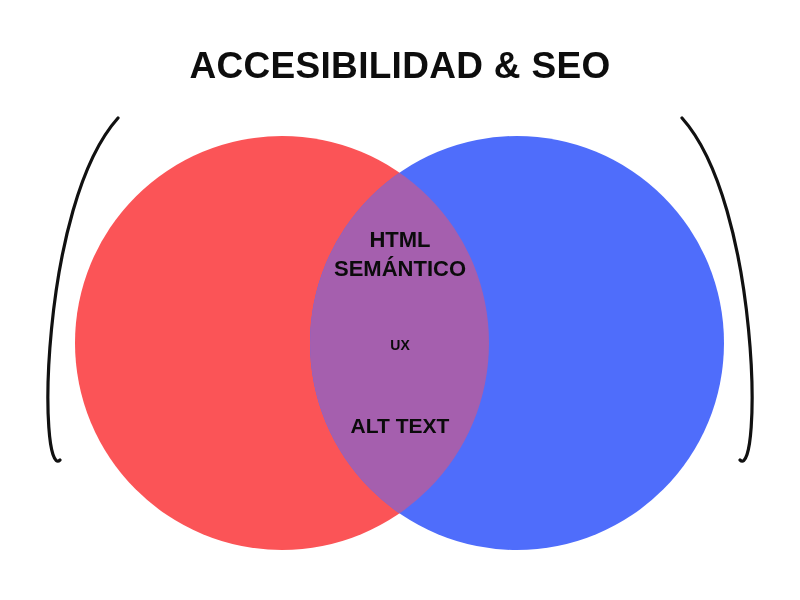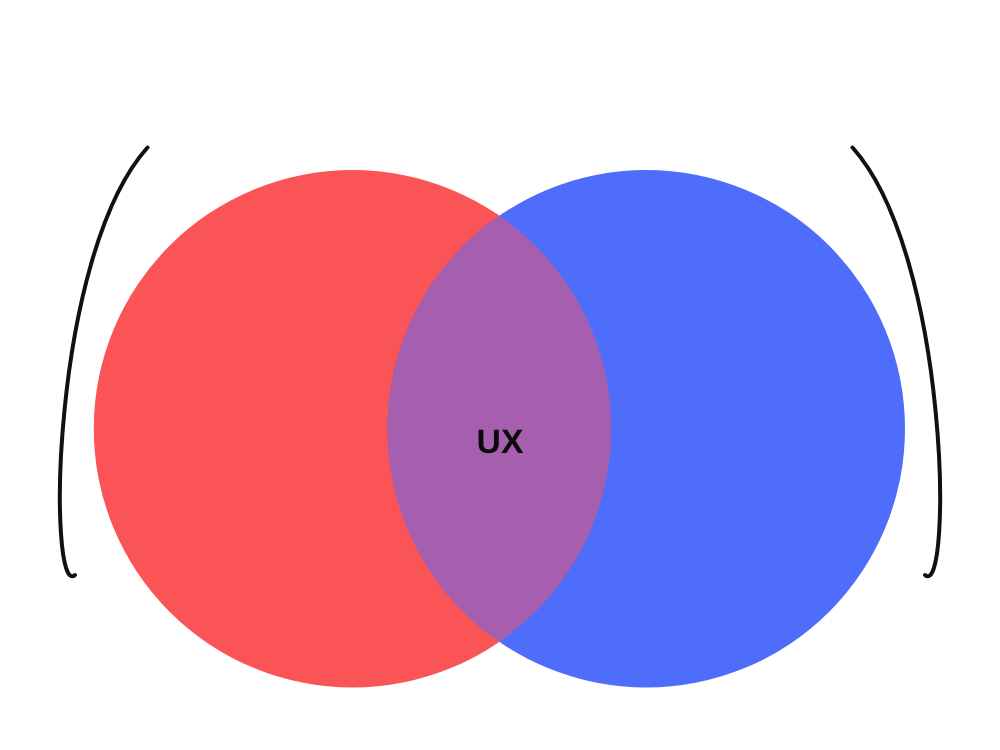--- a/index.html
+++ b/index.html
@@ -62,34 +62,35 @@
   .label-center-1 {
     left: 310px;
     top: 225px;
     width: 180px;
     font-size: 22px;
   }
   .label-center-2 {
     left: 310px;
     top: 336px;
     width: 180px;
-    font-size: 27px;
+    font-size: 14px;
   }
   .label-center-3 {
     left: 305px;
     top: 412px;
     width: 190px;
     font-size: 21px;
   }
 </style>
 </head>
 <body>
 
 <div class="canvas">
 
+  <div class="title">ACCESIBILIDAD &amp; SEO</div>
 
   <svg class="venn-svg" viewBox="0 0 800 600">
     <defs>
       <clipPath id="clip-left">
         <circle cx="282" cy="343" r="207"></circle>
       </clipPath>
     </defs>
 
     <path d="M 118 118 C 40 205 38 480 60 460" fill="none" stroke="#111111" stroke-width="3.2" stroke-linecap="round"></path>
 
@@ -99,17 +100,20 @@
 
     <circle cx="517" cy="343" r="207" fill="#4F6DFB"></circle>
 
     <g clip-path="url(#clip-left)">
       <circle cx="517" cy="343" r="207" fill="#A55FAE"></circle>
     </g>
   </svg>
 
 
 
+  <div class="label label-center-1">HTML
+SEMÁNTICO</div>
 
   <div class="label label-center-2">UX</div>
 
+  <div class="label label-center-3">ALT TEXT</div>
 
 </div>
 
 </body></html>

